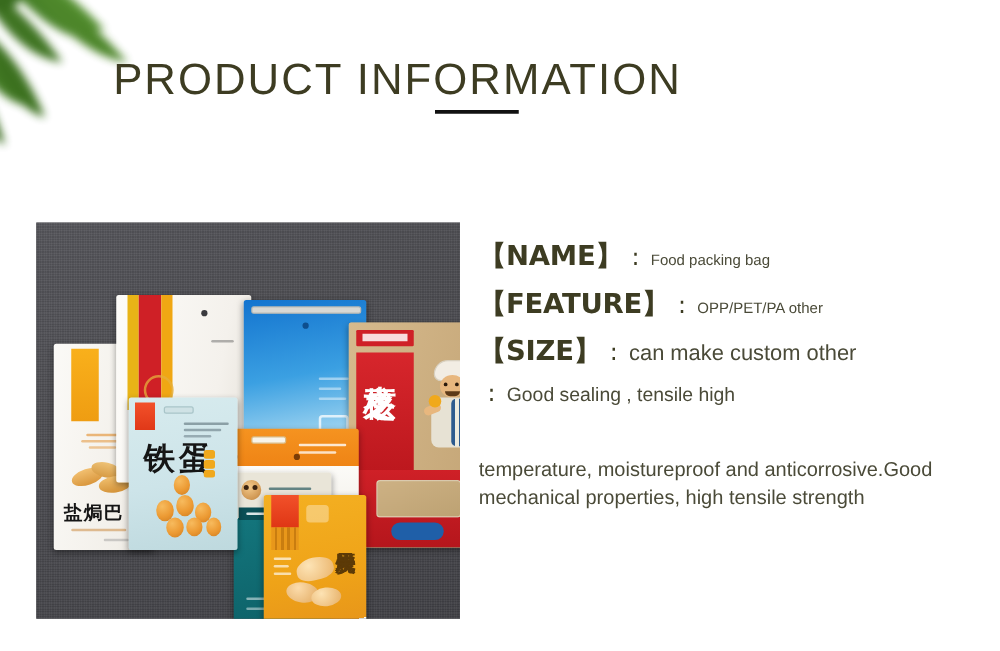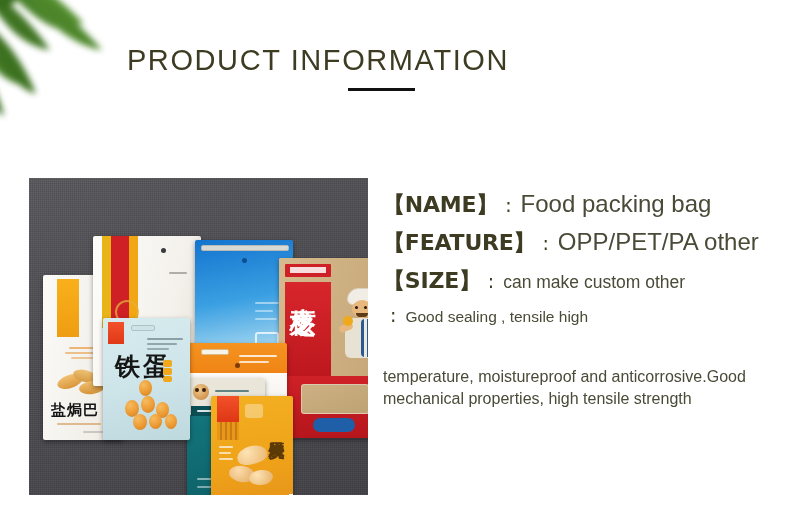--- a/index.html
+++ b/index.html
@@ -27,21 +27,21 @@
     opacity: 0.95;
   }
 
   
   #page-title {
     position: absolute;
     left: 0;
     top: 44px;
     width: 636px;
     text-align: center;
-    font-size: 29px;
+    font-size: 35px;
     letter-spacing: 1.6px;
     font-weight: 400;
     color: #3d3c22;
     white-space: nowrap;
   }
   #title-underline {
     position: absolute;
     left: 348px;
     top: 88px;
     width: 67px;
@@ -128,21 +128,21 @@
     font-family: "DejaVu Sans", sans-serif;
     letter-spacing: -.2px;
   }
   .spec-colon {
     font-size: 19px;
     color: #3d3c22;
     padding: 0 9px 0 7px;
     font-family: "DejaVu Sans", sans-serif;
   }
   .spec-value {
-    font-size: 24px;
+    font-size: 12px;
     color: #4a4a38;
     font-weight: 400;
   }
   .spec-row.size .spec-value { font-size: 17.5px; }
   .spec-row.feature .spec-value { font-size: 15.5px; }
   #feature-paragraph {
     position: absolute;
     left: 383px;
     top: 366px;
     width: 406px;

